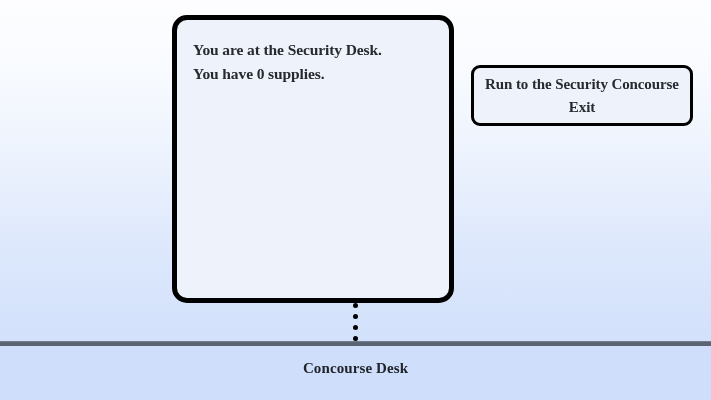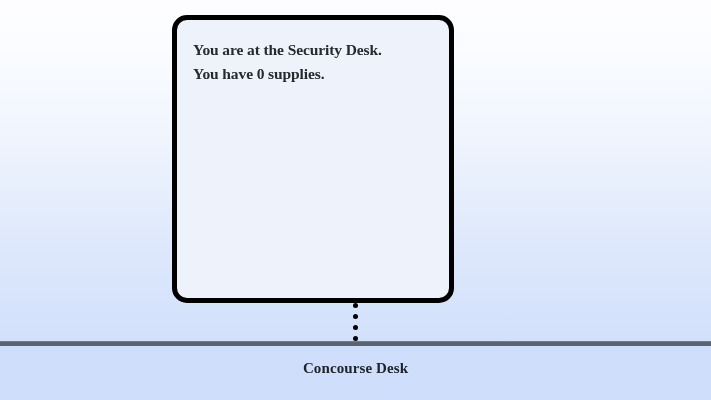--- a/index.html
+++ b/index.html
@@ -151,16 +151,19 @@
     <span class="dot"></span>
     <span class="dot"></span>
     <span class="dot"></span>
   </div>
 
   <div class="panel">
     <p class="panel-text">You are at the Security Desk.
 You have 0 supplies.</p>
   </div>
 
+  <div class="action-button">
+    <p class="action-button-label">Run to the Security Concourse Exit</p>
+  </div>
 
   <div class="location-label">Concourse Desk</div>
 
 </div>
 
 </body></html>

